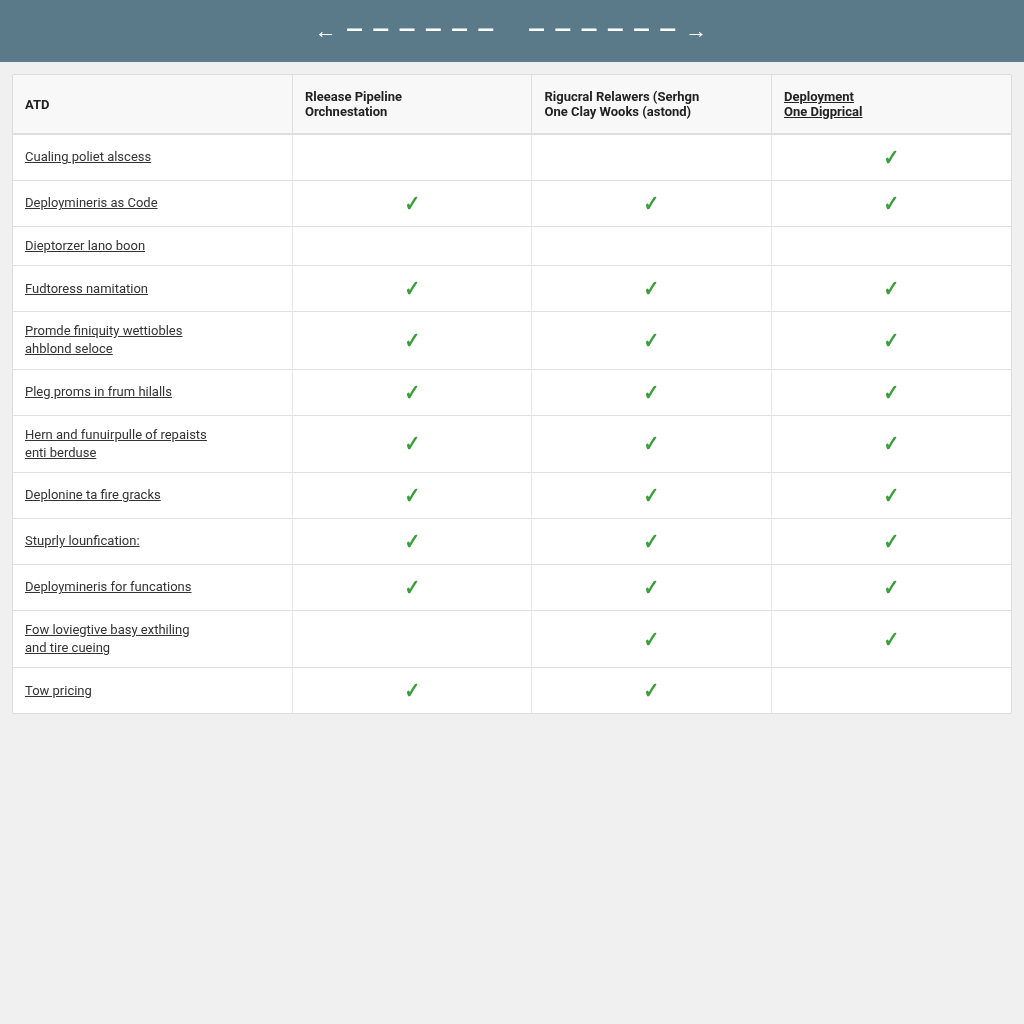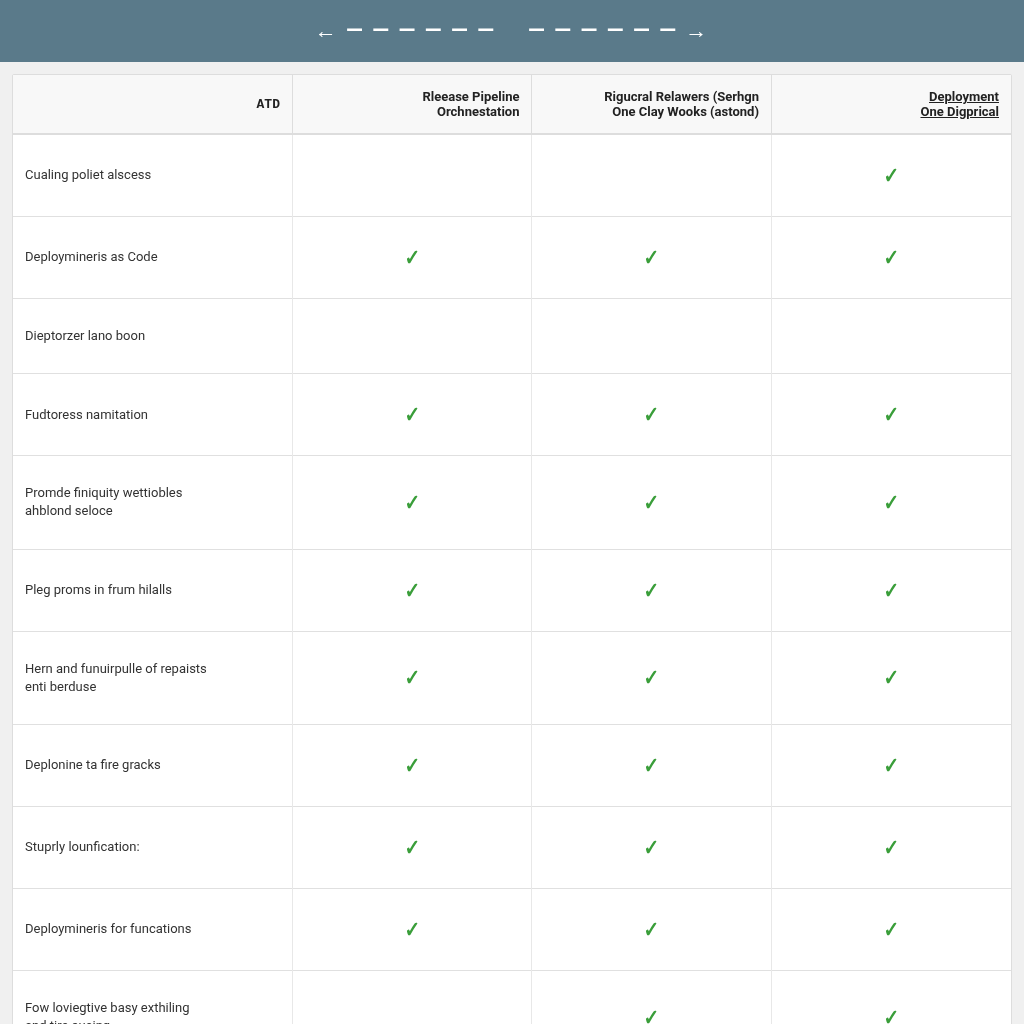--- a/index.html
+++ b/index.html
@@ -42,55 +42,55 @@
       border-collapse: collapse;
       font-size: 13.5px;
     }
 
     thead tr {
       background: #f8f8f8;
     }
 
     thead th {
       padding: 14px 12px;
-      text-align: right;
+      text-align: left;
       font-weight: bold;
       font-size: 13px;
       color: #222;
       border-bottom: 2px solid #ddd;
       border-right: 1px solid #ddd;
       vertical-align: middle;
     }
 
     thead th:first-child {
-      text-align: right;
+      text-align: left;
       width: 28%;
-      font-family: Liberation Mono, monospace;
     }
 
     thead th:last-child {
       border-right: none;
       text-decoration: underline;
     }
 
     tbody tr {
       border-bottom: 1px solid #e0e0e0;
     }
 
     tbody tr:last-child {
       border-bottom: none;
       margin-top: 28px;
     }
 
     tbody td {
-      padding: 28px 12px;
+      padding: 10px 12px;
       vertical-align: middle;
       border-right: 1px solid #e8e8e8;
       color: #333;
       font-size: 13px;
+      text-decoration: underline;
     }
 
     tbody td:first-child {
       text-align: left;
       font-size: 13px;
       color: #333;
     }
 
     tbody td:not(:first-child) {
       text-align: center;

